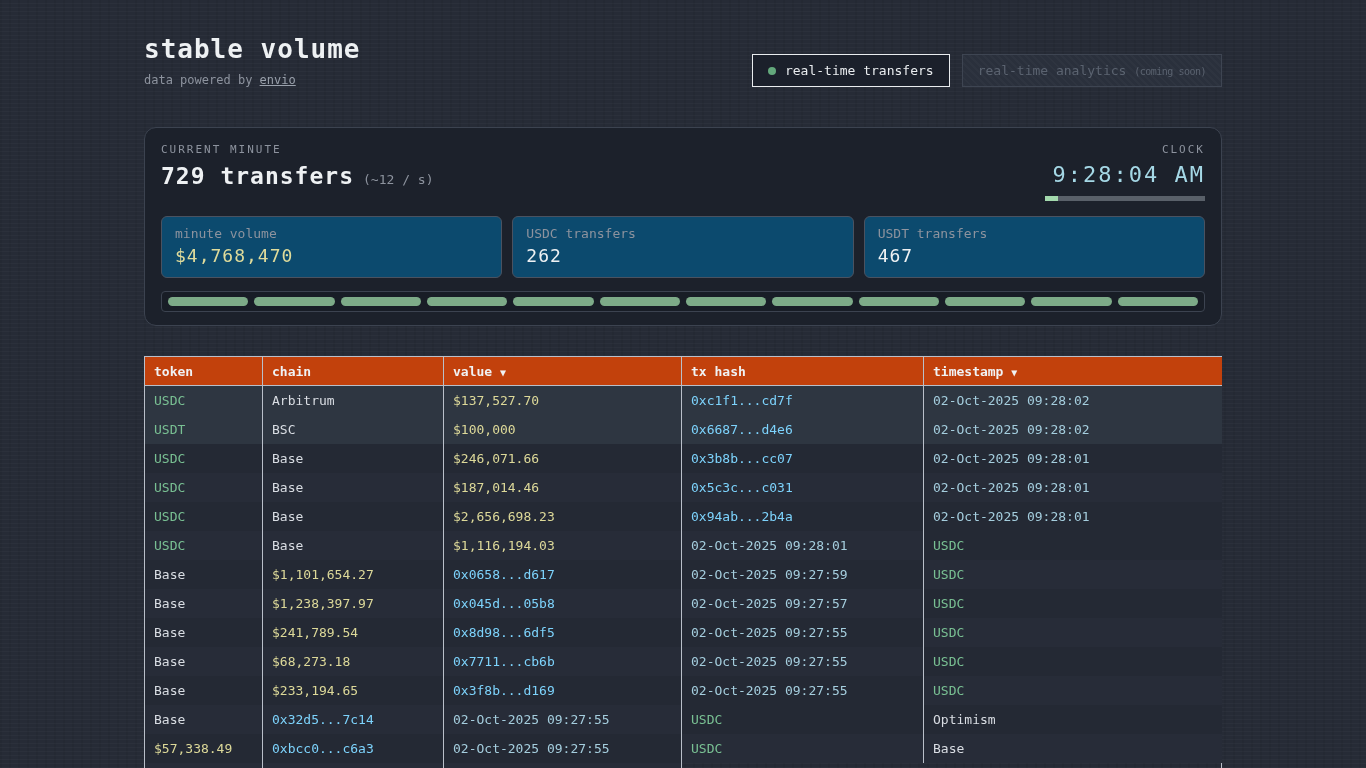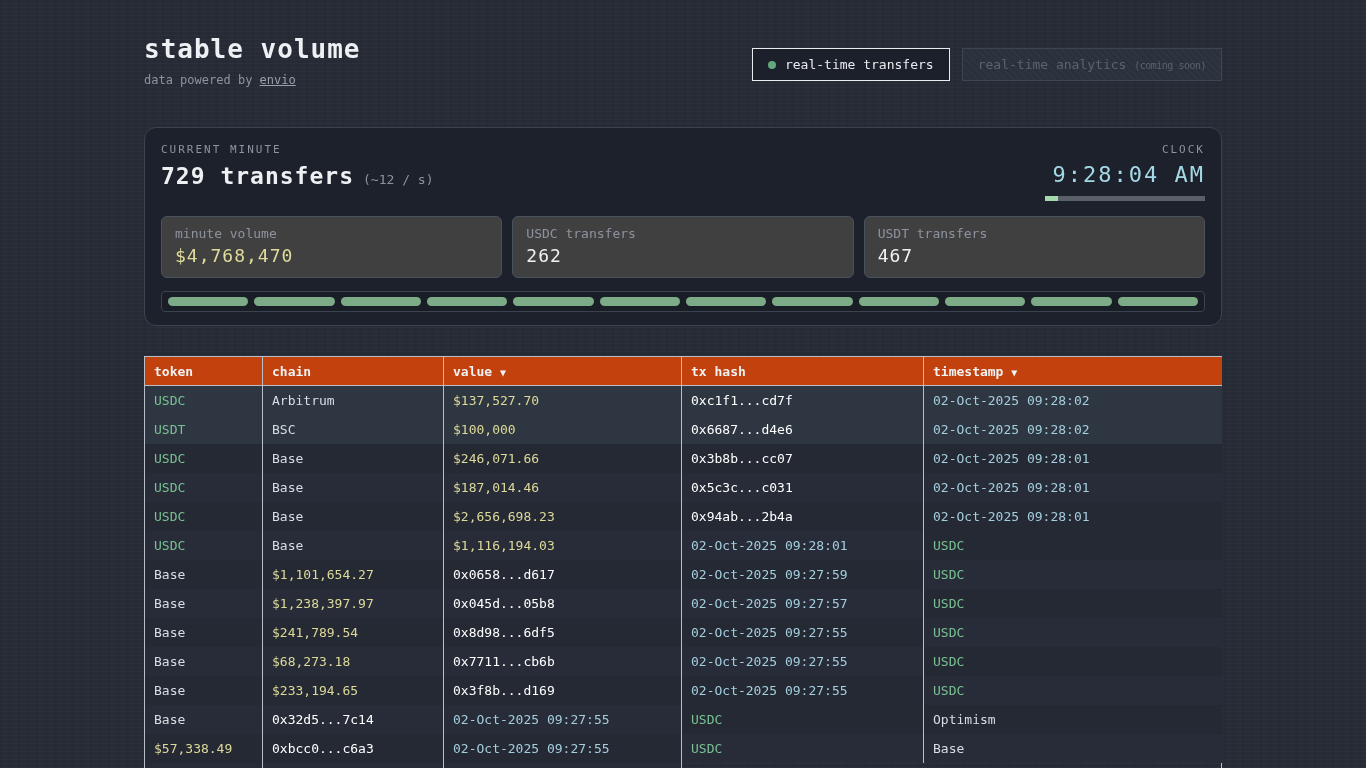--- a/index.html
+++ b/index.html
@@ -12,21 +12,21 @@
       repeating-linear-gradient(90deg, rgba(0,0,0,0.05) 0 2px, transparent 2px 9px);
     color:#e9ecef;
   }
   .wrap { width:1078px; margin:0 auto; padding-top:34px; }
 
   
   .topbar { display:flex; justify-content:space-between; align-items:flex-start; }
   .title { font-size:26px; font-weight:bold; color:#eef1f3; letter-spacing:1px; }
   .subtitle { margin-top:9px; font-size:12px; color:#8d939e; }
   .subtitle a { color:#9aa1ac; text-decoration:underline; cursor:pointer; }
-  .tabs { display:flex; gap:12px; margin-top:14px; }
+  .tabs { display:flex; gap:12px; margin-top:20px; }
   .tab { font-size:13px; padding:8px 15px; white-space:nowrap; cursor:pointer; }
   .tab.active {
     border:1px solid #e9ecef; background:#1b202b; color:#e9ecef;
     display:flex; align-items:center; gap:9px;
   }
   .dot { width:8px; height:8px; border-radius:50%; background:#63a87c; display:inline-block; }
   .tab.disabled {
     border:1px solid #3e4552; color:#5b6370;
     background:#2a303c;
     background-image:repeating-linear-gradient(45deg, rgba(255,255,255,0.02) 0 2px, transparent 2px 5px);
@@ -44,21 +44,21 @@
   .count { font-size:23px; font-weight:bold; color:#eef1f3; letter-spacing:1px; }
   .rate { font-size:13px; color:#8d939e; }
   .clock-box { text-align:right; }
   .clock-time { margin-top:6px; font-size:22px; color:#a5d8e6; letter-spacing:2px; }
   .clock-track { margin-top:9px; width:160px; height:5px; background:#596069; position:relative; }
   .clock-fill { position:absolute; left:0; top:0; height:100%; background:#a3d9ad; }
 
   .stats { display:flex; gap:10px; margin-top:15px; }
   .stat {
     flex:1; border:1px solid #4a5260; border-radius:6px;
-    background:#404040; padding:9px 13px 11px 13px;
+    background:#0c4a6e; padding:9px 13px 11px 13px;
   }
   .stat .lbl { font-size:13px; color:#8d939e; }
   .stat .val { margin-top:4px; font-size:18px; color:#eef1f3; letter-spacing:1px; }
   .stat .val.yellow { color:#dfdb9b; }
 
   .segbar {
     margin-top:13px; border:1px solid #3c4350; border-radius:4px;
     padding:5px 6px; display:flex; gap:6px; background:#181d26;
   }
   .seg { flex:1; height:9px; border-radius:5px; background:#7dab88; }
@@ -72,21 +72,21 @@
   .cell { padding:7px 0 7px 9px; border-right:1px solid #b9bfc9; white-space:nowrap; overflow:hidden; }
   .cell:nth-child(5n) { border-right:none; }
   .th { background:#c2410c; color:#f0f2f4; font-weight:bold; border-bottom:1px solid #b9bfc9; padding:7px 0 6px 9px; }
   .th .arrow { font-size:10px; }
   .row-normal { background:#242934; }
   .row-alt { background:#272c38; }
   .row-hl { background:#2e3641; }
   .tok { color:#79c093; }
   .chain { color:#d9dde3; }
   .val { color:#ddd999; }
-  .hash { color:#ffffff; cursor:pointer; }
+  .hash { color:#7dd3fc; cursor:pointer; }
   .ts { color:#a5cede; }
 </style>
 </head>
 <body>
 
 <div class="wrap">
 
   <div class="topbar">
     <div>
       <div class="title">stable volume</div>

